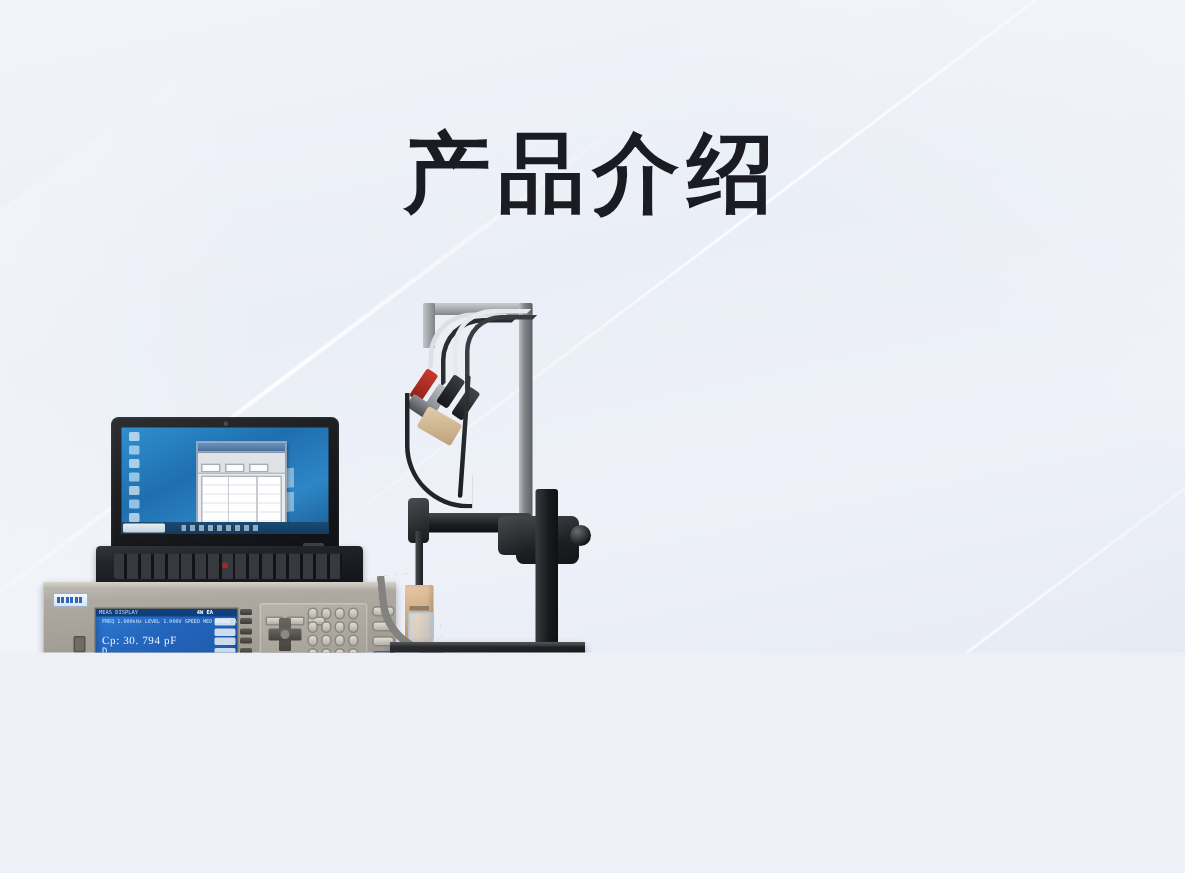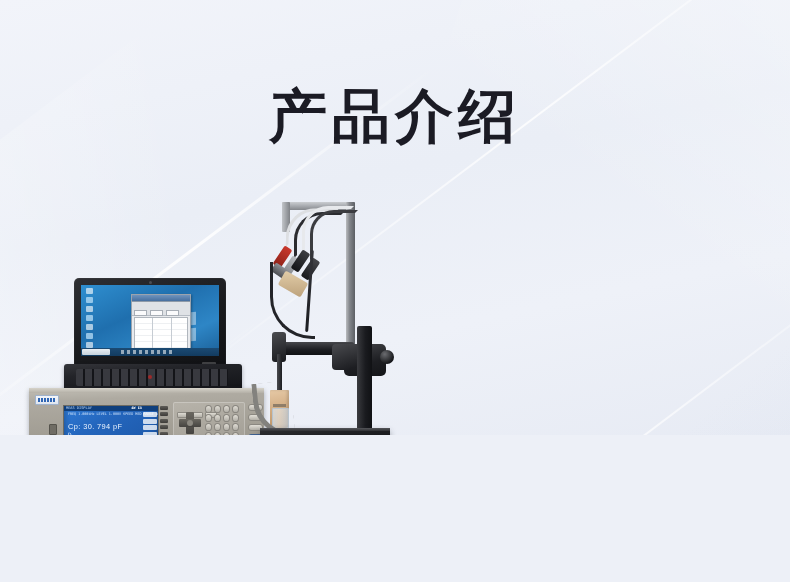--- a/index.html
+++ b/index.html
@@ -240,21 +240,21 @@
     font-size: 3.6px; line-height: 5px; color: #bcd8f7;
     font-family: "DejaVu Sans Mono", monospace; white-space: nowrap;
   }
   .lcd-header .hdr-mode {
     position: absolute; right: 16px; top: 0;
     font-size: 3.6px; line-height: 5px; color: #ffffff; font-weight: 700;
     font-family: "DejaVu Sans Mono", monospace;
   }
   .lcd-main {
     position: absolute; left: 4px; top: 16px;
-    font-family: Liberation Sans, sans-serif;
+    font-family: Liberation Serif, serif;
     font-size: 7.4px; line-height: 9px; color: #eaf4ff;
     letter-spacing: .4px; white-space: nowrap;
   }
   .lcd-sub {
     position: absolute; left: 4px; top: 25px;
     font-family: "DejaVu Sans Mono", monospace;
     font-size: 6px; line-height: 8px; color: #dceaff;
   }
   .lcd-params {
     position: absolute; left: 4px; top: 6px; width: 62px; height: 10px;

